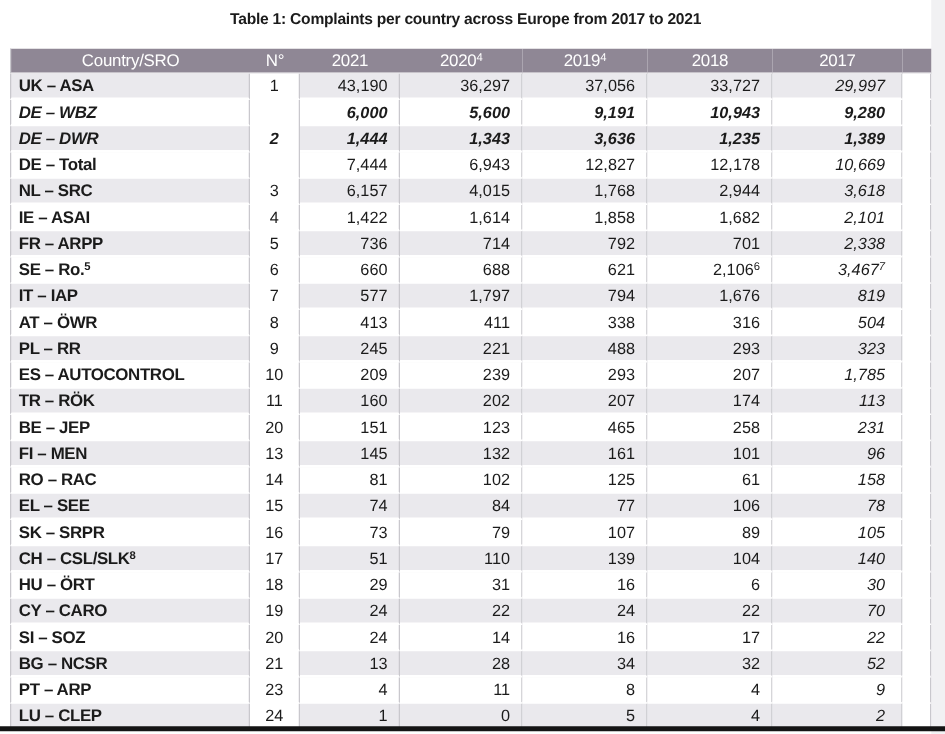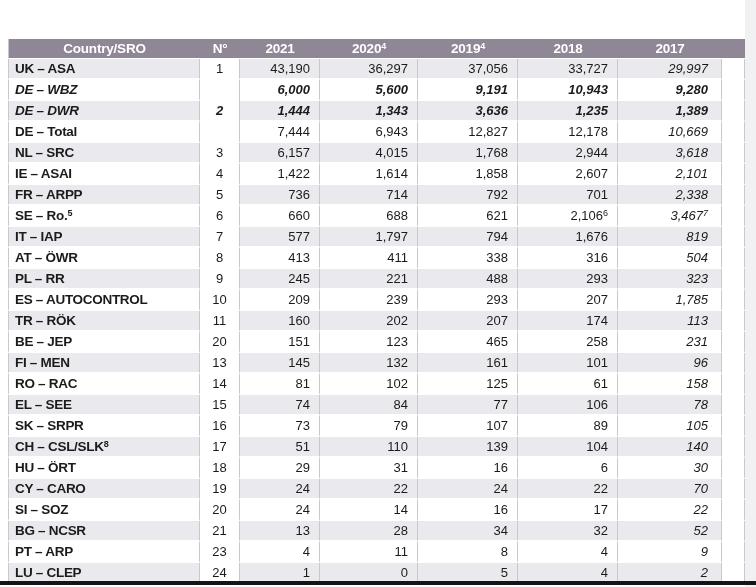--- a/index.html
+++ b/index.html
@@ -20,21 +20,21 @@
   .title{
     position:absolute;top:8px;left:0;width:745px;text-align:center;
     font-size:12.5px;font-weight:bold;letter-spacing:-0.2px;
   }
   table.t{
     position:absolute;top:39px;left:8px;width:737px;
     border-collapse:separate;border-spacing:0;table-layout:fixed;
   }
   .t th,.t td{box-sizing:border-box;overflow:hidden;white-space:nowrap;}
   .t th{
-    background:var(--header-bg);color:#ffffff;font-weight:bold;
+    background:var(--header-bg);color:#ffffff;font-weight:normal;
     font-size:13.5px;height:20px;text-align:center;letter-spacing:-0.2px;
     border-bottom:1px solid #ffffff;padding:0;
   }
   .t td{
     font-size:13px;height:21px;padding:0;
     border-right:1px solid var(--border);
     border-bottom:2px solid #ffffff;
     vertical-align:middle;
   }
   .t td:first-child,.t th:first-child{border-left:1px solid var(--border);}
@@ -49,20 +49,21 @@
   tr.italic td{font-style:italic;font-weight:bold;}
   sup{font-size:9px;line-height:0;vertical-align:baseline;position:relative;top:-4px;}
   .bottom-bar{position:absolute;left:0;top:581px;width:756px;height:4px;background:var(--bottom-bar);}
 </style>
 </head>
 <body>
 
 <div class="page">
   <div class="edge-strip"></div>
 
+  <div class="title">Table 1: Complaints per country across Europe from 2017 to 2021</div>
 
   <table class="t">
     <colgroup>
       <col style="width:192px">
         <col style="width:40px">
         <col style="width:80px">
       <col style="width:98px">
         <col style="width:100px">
         <col style="width:100px">
       <col style="width:104px">
@@ -128,21 +129,21 @@
           <td class="num v3">2,944</td>
           <td class="num v4">3,618</td>
           <td class="edge"></td>
         </tr>
         <tr class="even">
           <td class="country">IE – ASAI</td>
           <td class="ncol">4</td>
           <td class="num v0">1,422</td>
           <td class="num v1">1,614</td>
           <td class="num v2">1,858</td>
-          <td class="num v3">2,607</td>
+          <td class="num v3">1,682</td>
           <td class="num v4">2,101</td>
           <td class="edge"></td>
         </tr>
         <tr class="odd">
           <td class="country">FR – ARPP</td>
           <td class="ncol">5</td>
           <td class="num v0">736</td>
           <td class="num v1">714</td>
           <td class="num v2">792</td>
           <td class="num v3">701</td>

